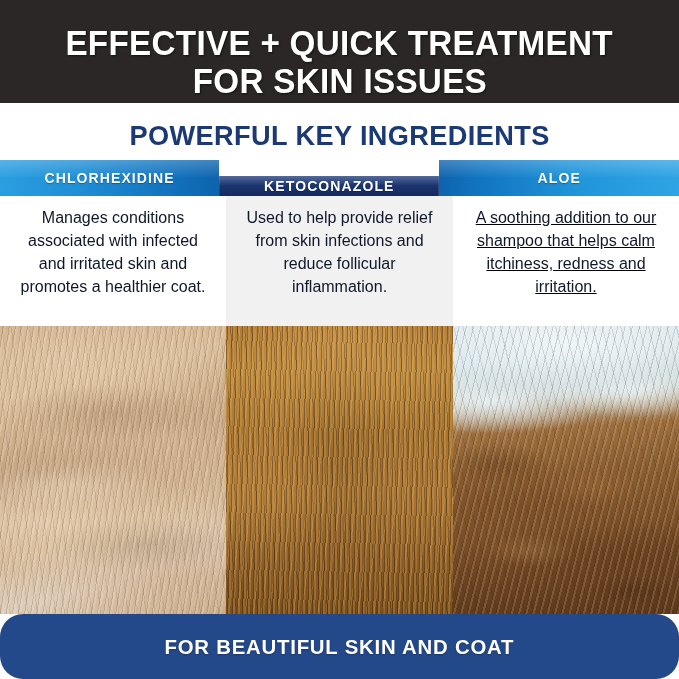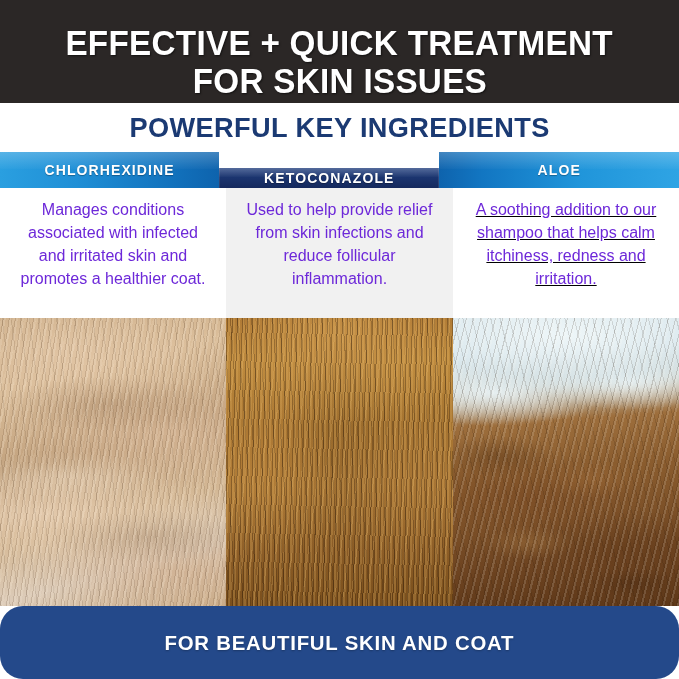--- a/index.html
+++ b/index.html
@@ -43,20 +43,21 @@
     white-space:nowrap;
   }
 
   
   .subtitle-band {
     height:49px;
     background:#ffffff;
     display:flex;
     align-items:center;
     justify-content:center;
+    margin-top:8px;
   }
   .subtitle-text {
     color:#1b3a73;
     font-size:28px;
     font-weight:bold;
     letter-spacing:0.4px;
     text-align:center;
     transform:scaleX(0.97);
     white-space:nowrap;
   }
@@ -121,21 +122,21 @@
   .desc-cell {
     display:flex;
     align-items:flex-start;
     justify-content:center;
     padding:10px 14px 0 14px;
   }
   .desc-cell.col-1 { width:226px; background:#ffffff; }
   .desc-cell.col-2 { width:227px; background:#f1f1f1; }
   .desc-cell.col-3 { width:226px; background:#ffffff;text-decoration:underline; }
   .desc-text {
-    color:#6d28d9;
+    color:#0f172a;
     font-size:16px;
     line-height:23px;
     text-align:center;
     font-family:"Liberation Sans", sans-serif;
   }
 
   
   .photo-strip {
     height:288px;
     display:flex;

